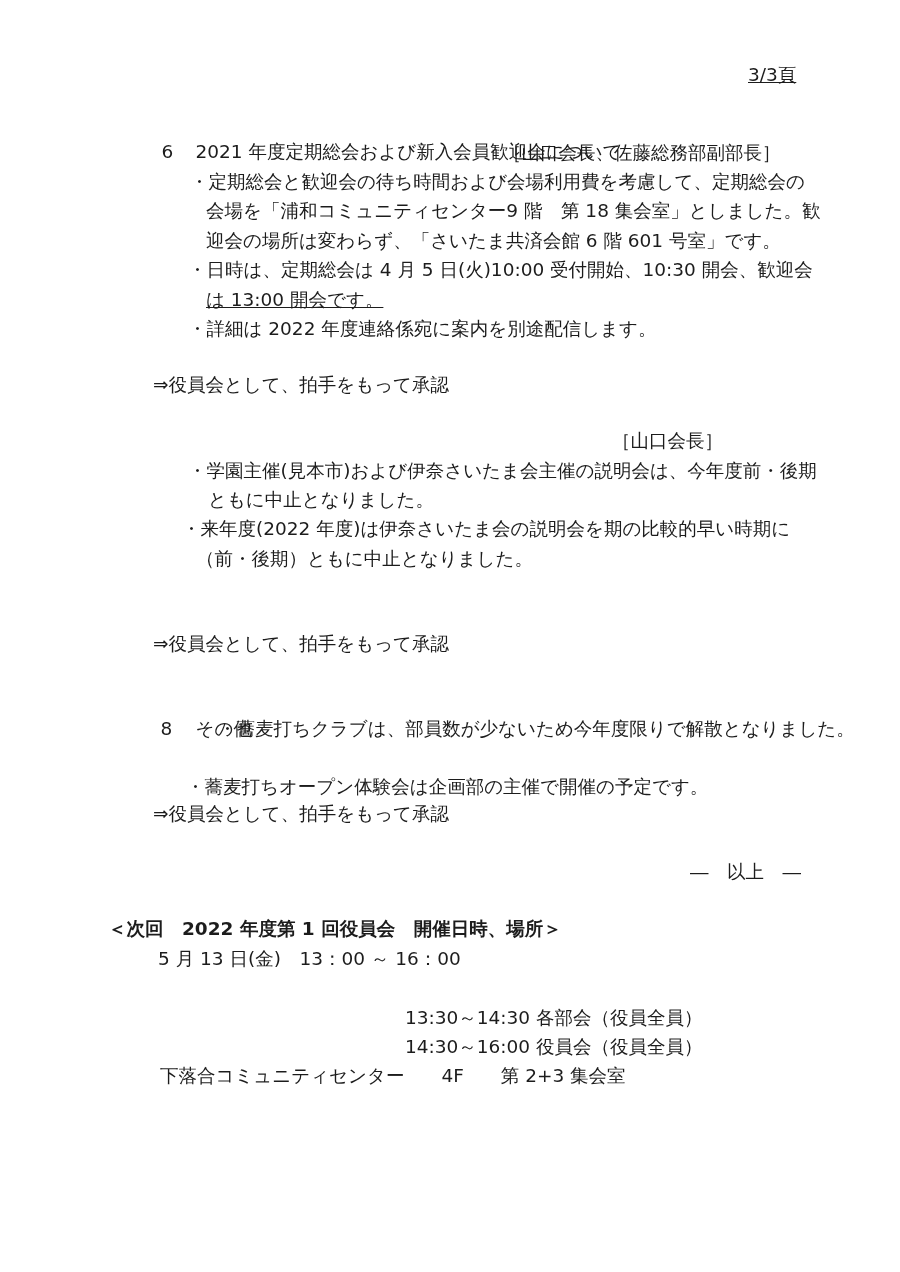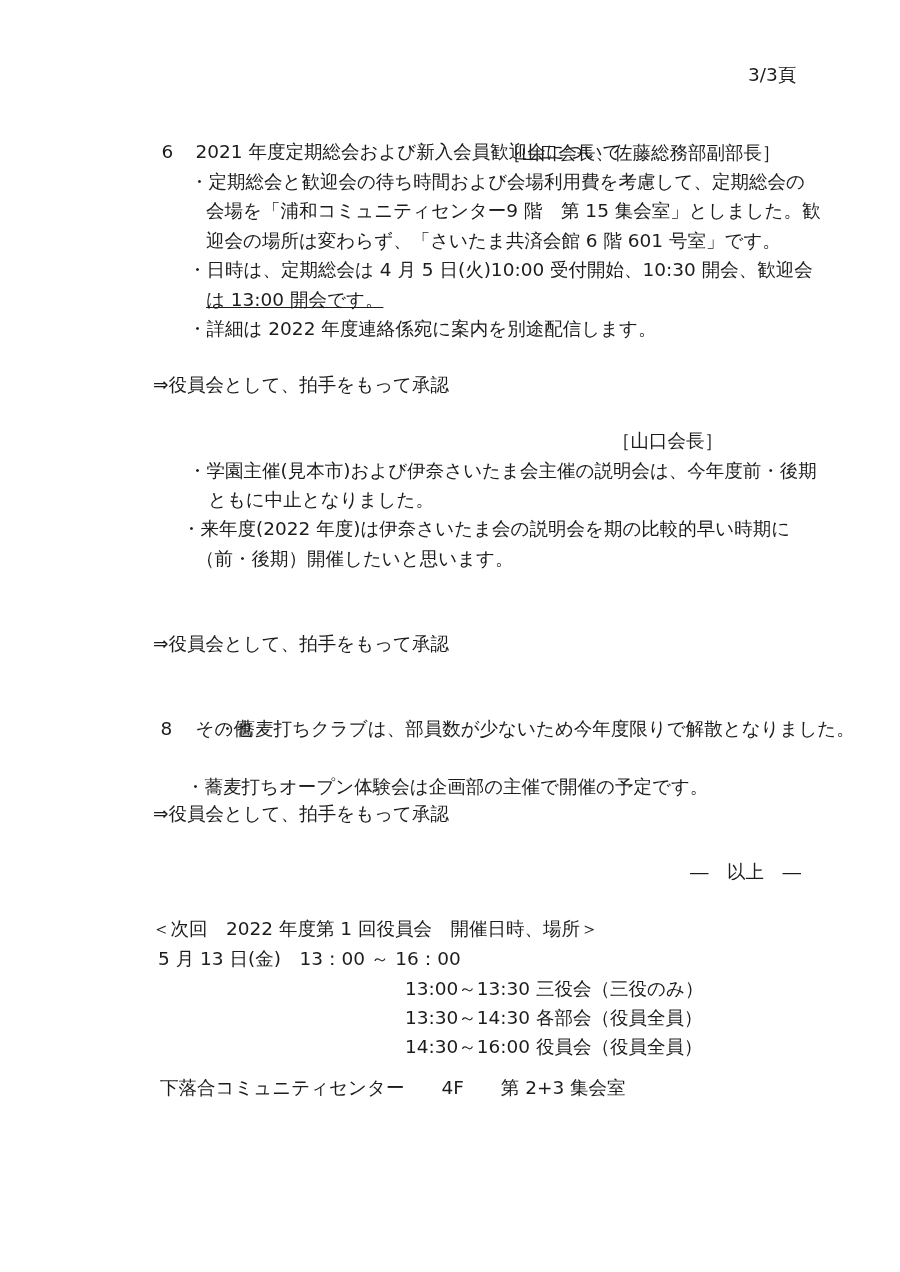--- a/index.html
+++ b/index.html
@@ -14,72 +14,71 @@
       overflow: hidden;
       border-bottom: 2px solid #ececec;
     }
     .line {
       position: absolute;
       white-space: pre;
       line-height: 29px;
       height: 29px;
     }
     .sec-no { display: inline-block; }
-    .bold { font-weight: normal; margin-left: 44px; }
+    .bold { font-weight: bold; }
   </style>
 </head>
 <body>
 
 <div class="page">
 
-  <div class="line" style="top:60px; left:748px;">3/3頁</div>
+  <div class="line" style="top:60px; left:748px;text-decoration:underline;">3/3頁</div>
 
   <div class="line" style="top:108px; left:138px;">
     <span class="sec-no" style="width:34px;">6</span><span>2021 年度定期総会および新入会員歓迎会について</span>
   </div>
 
   <div class="line" style="top:138px; left:503px;">［山口会長、佐藤総務部副部長］</div>
 
   <div class="line" style="top:167px; left:190px;">・定期総会と歓迎会の待ち時間および会場利用費を考慮して、定期総会の</div>
-  <div class="line" style="top:196px; left:206px;">会場を「浦和コミュニティセンター9 階　第 15 集会室」としました。歓</div>
+  <div class="line" style="top:196px; left:206px;">会場を「浦和コミュニティセンター9 階　第 18 集会室」としました。歓</div>
   <div class="line" style="top:226px; left:206px;">迎会の場所は変わらず、「さいたま共済会館 6 階 601 号室」です。</div>
 
   <div class="line" style="top:255px; left:188px;">・日時は、定期総会は 4 月 5 日(火)10:00 受付開始、10:30 開会、歓迎会</div>
   <div class="line" style="top:285px; left:206px;text-decoration:underline;">は 13:00 開会です。</div>
 
   <div class="line" style="top:314px; left:188px;">・詳細は 2022 年度連絡係宛に案内を別途配信します。</div>
 
   <div class="line" style="top:370px; left:153px;">⇒役員会として、拍手をもって承認</div>
 
 
   <div class="line" style="top:426px; left:612px;">［山口会長］</div>
 
   <div class="line" style="top:485px; left:208px;">ともに中止となりました。</div>
   <div class="line" style="top:456px; left:188px;">・学園主催(見本市)および伊奈さいたま会主催の説明会は、今年度前・後期</div>
 
   <div class="line" style="top:514px; left:182px;text-align:center;">・来年度(2022 年度)は伊奈さいたま会の説明会を期の比較的早い時期に</div>
-  <div class="line" style="top:544px; left:196px;">（前・後期）開催したいと思います。</div>
+  <div class="line" style="top:544px; left:196px;">（前・後期）ともに中止となりました。</div>
 
 
   <div class="line" style="top:629px; left:153px;">⇒役員会として、拍手をもって承認</div>
 
   <div class="line" style="top:685px; left:137px;">
     <span class="sec-no" style="width:35px;">8</span><span>その他</span>
   </div>
 
   <div class="line" style="top:714px; left:186px;margin-left:32px;">・蕎麦打ちクラブは、部員数が少ないため今年度限りで解散となりました。</div>
   <div class="line" style="top:744px; left:186px;margin-top:28px;">・蕎麦打ちオープン体験会は企画部の主催で開催の予定です。</div>
 
   <div class="line" style="top:799px; left:153px;">⇒役員会として、拍手をもって承認</div>
 
   <div class="line" style="top:857px; left:690px;">―　以上　―</div>
 
   <div class="line bold" style="top:914px; left:108px;">＜次回　2022 年度第 1 回役員会　開催日時、場所＞</div>
 
   <div class="line" style="top:944px; left:158px;">5 月 13 日(金)　13：00 ～ 16：00</div>
 
-  <div class="line" style="top:974px; left:405px;">13:00～13:30 三役会（三役のみ）</div>
   <div class="line" style="top:1003px; left:405px;">13:30～14:30 各部会（役員全員）</div>
   <div class="line" style="top:1032px; left:405px;">14:30～16:00 役員会（役員全員）</div>
 
-  <div class="line" style="top:1061px; left:160px;margin-top:12px;">下落合コミュニティセンター　　4F　　第 2+3 集会室</div>
+  <div class="line" style="top:1061px; left:160px;">下落合コミュニティセンター　　4F　　第 2+3 集会室</div>
 
 </div>
 
 </body></html>

